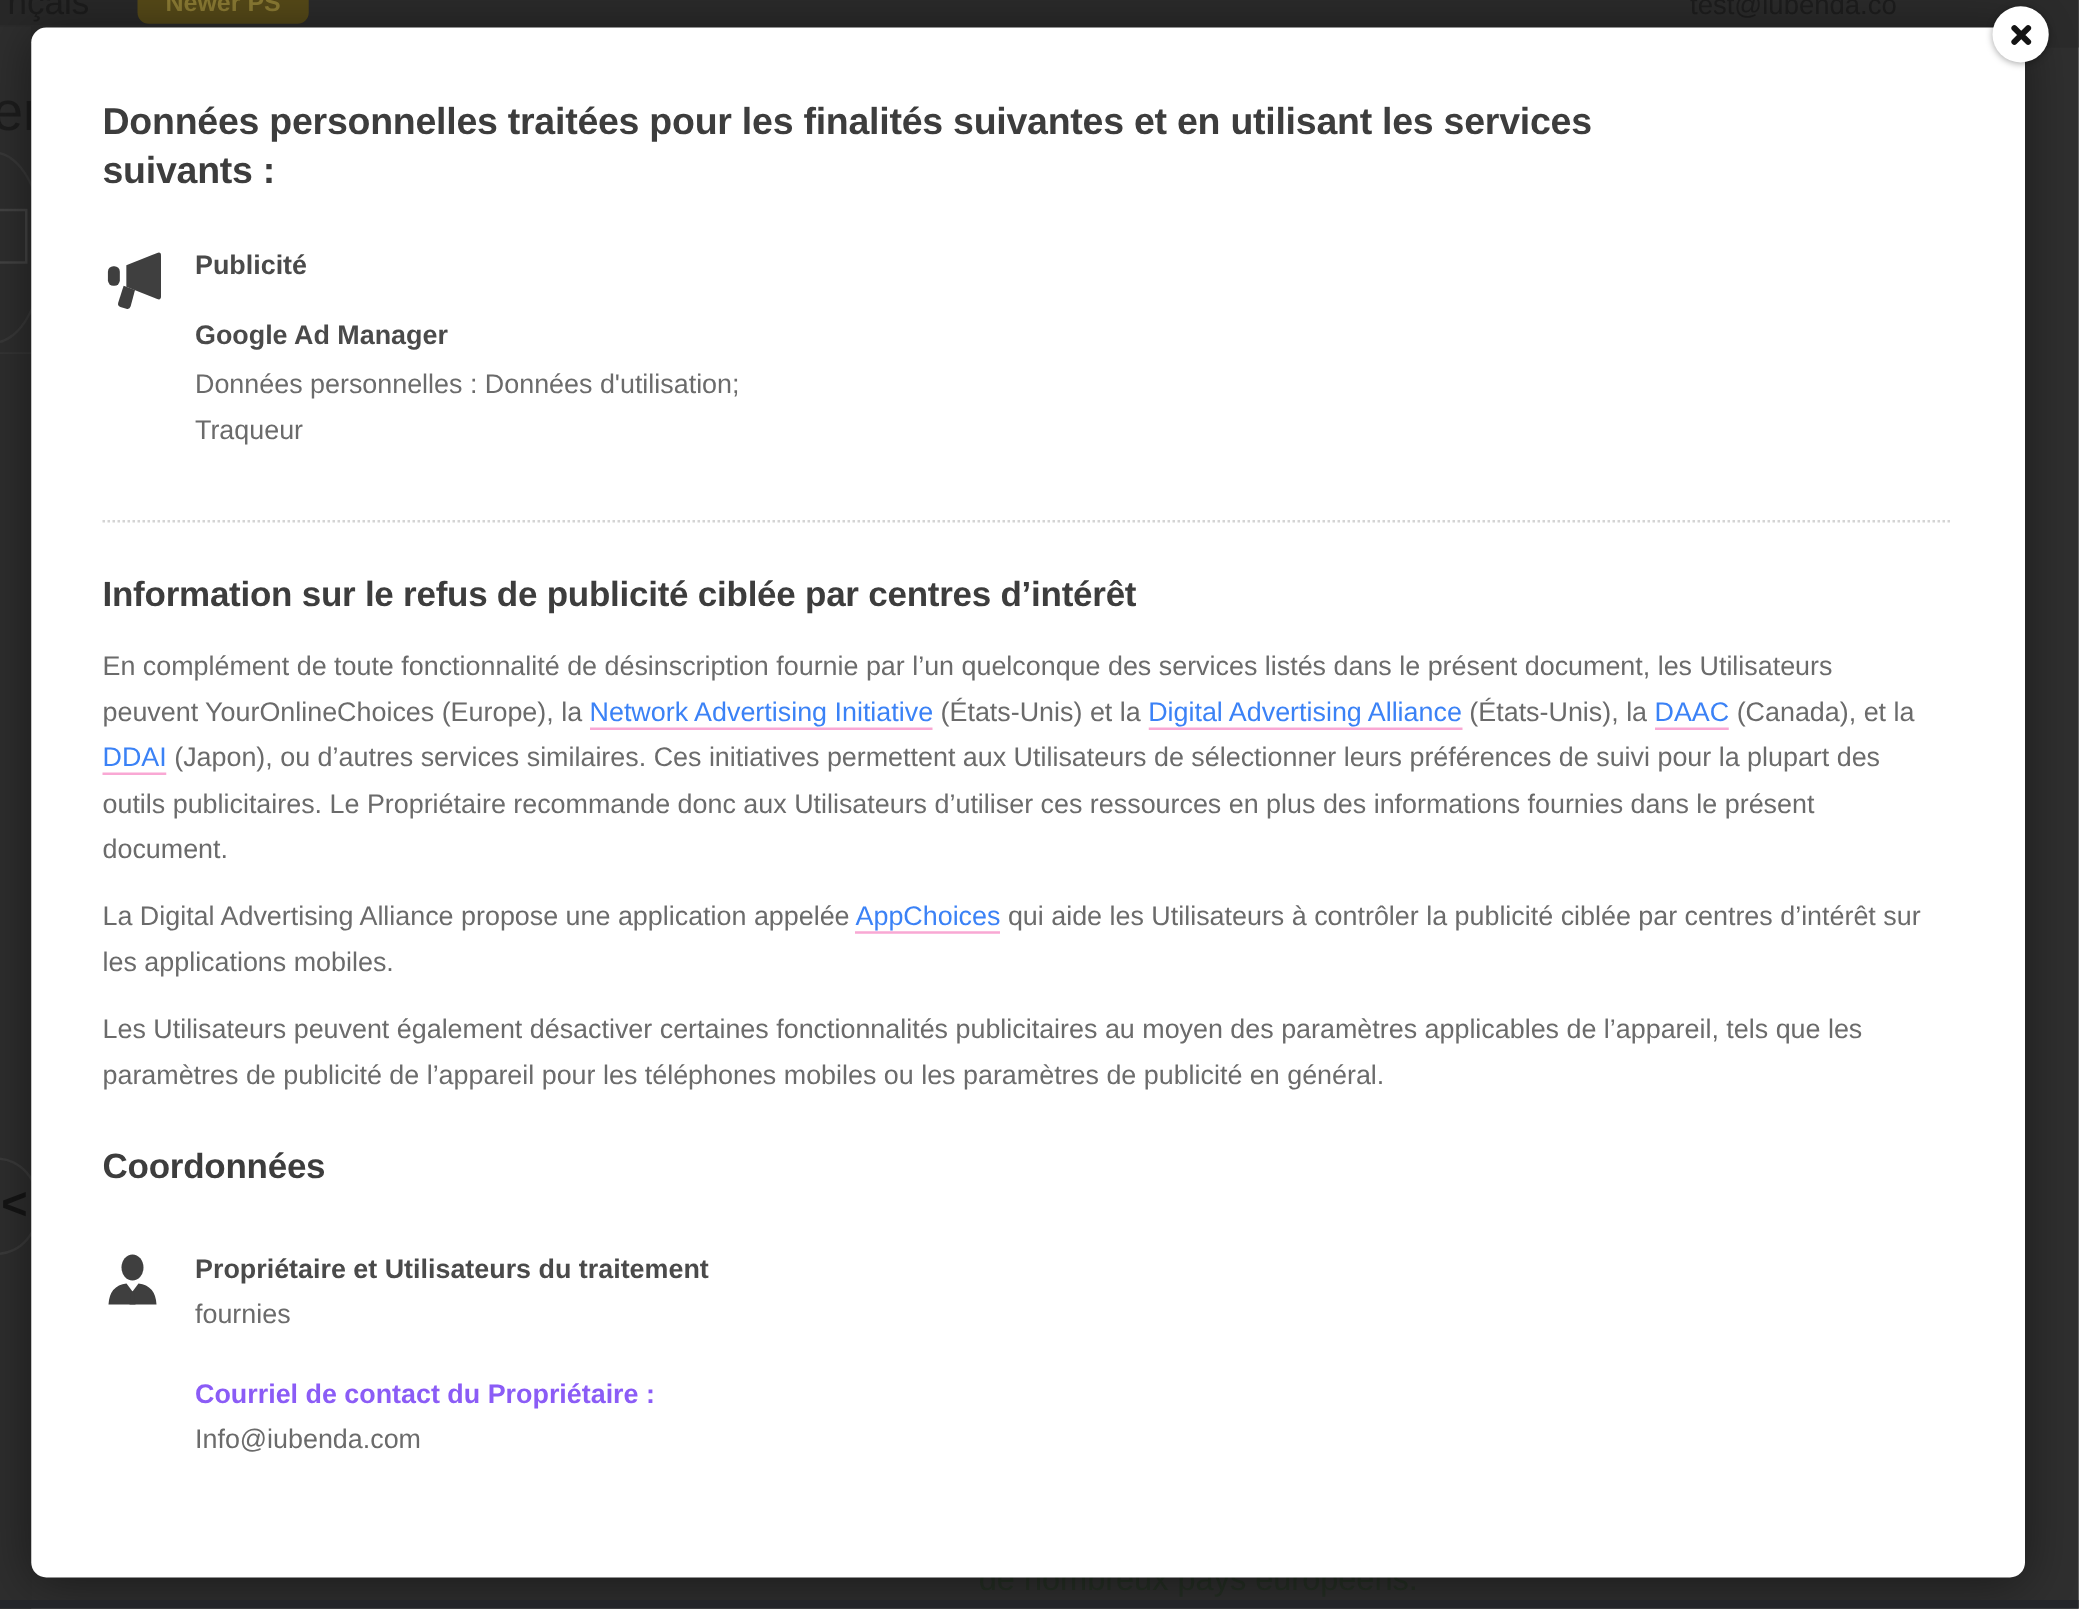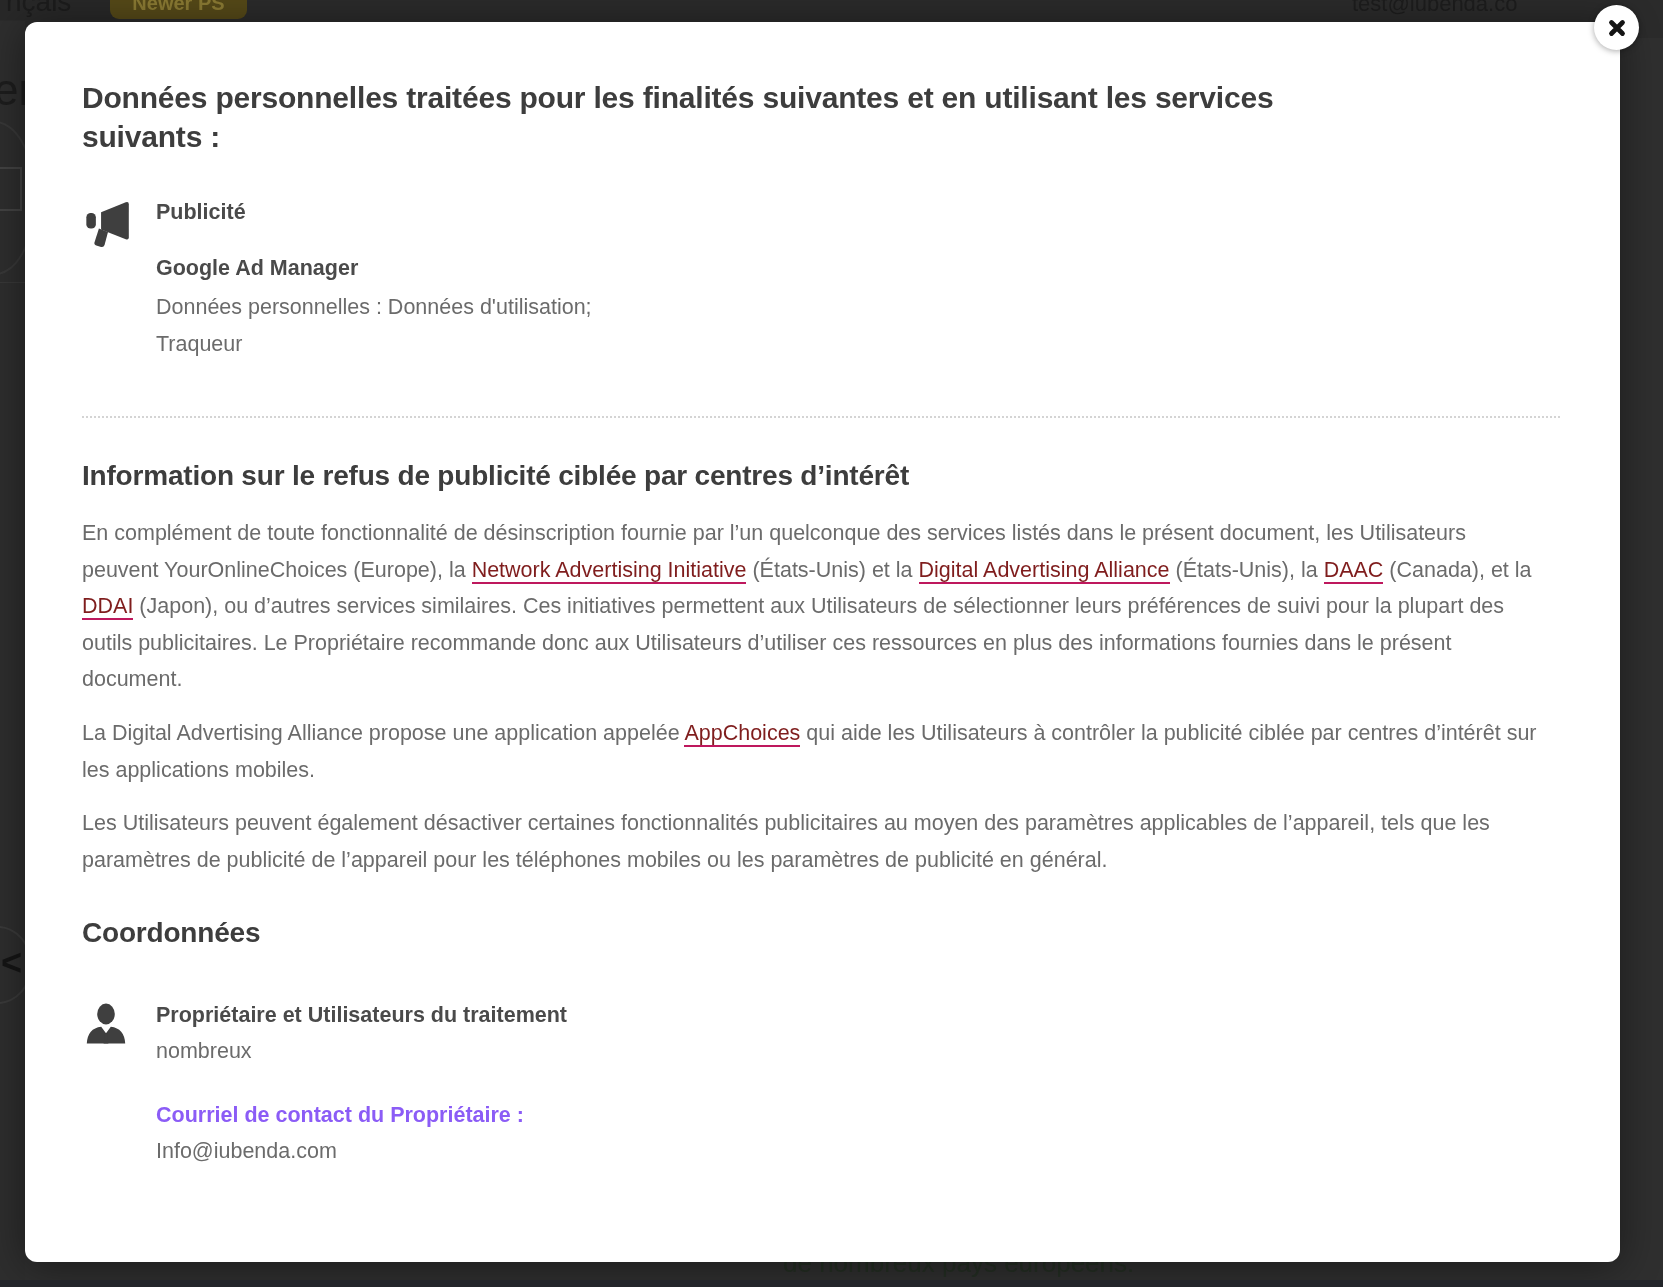--- a/index.html
+++ b/index.html
@@ -52,21 +52,21 @@
   .purpose-row{display:flex;margin-top:42px;}
   .purpose-icon{width:52px;flex:0 0 52px;margin-right:22px;padding-top:2px;}
   .purpose-body{flex:1;}
   .purpose-label{font-size:21.5px;line-height:28px;font-weight:700;color:#4a4a4a;margin:0;}
   .service-name{font-size:21.5px;line-height:28px;font-weight:700;color:#4a4a4a;margin:28px 0 0 0;}
   .service-data{font-size:21.5px;line-height:36.5px;color:#6b6b6b;margin:7px 0 0 0;max-width:510px;}
   .dotted-divider{border:none;border-top:2px dotted #d4d4d4;margin:54px 25px 0 0;height:0;}
   .section-heading{font-size:28px;line-height:36px;font-weight:700;color:#3d3d3d;margin:40px 0 0 0;letter-spacing:-0.2px;}
   .para{font-size:21.5px;line-height:36.6px;color:#6b6b6b;margin:21px 0 0 0;max-width:1455px;}
   .para + .para{margin-top:17px;}
-  .para a.plink{color:#7f1d1d;text-decoration:none;border-bottom:2px solid #be185d;cursor:pointer;}
+  .para a.plink{color:#3b82f6;text-decoration:none;border-bottom:2px solid #f9a8d4;cursor:pointer;}
   .contact-heading{margin-top:37px;}
   .owner-row{display:flex;margin-top:49px;}
   .owner-icon{width:48px;flex:0 0 48px;margin-right:26px;padding-top:2px;}
   .owner-body{flex:1;}
   .owner-label{font-size:21.5px;line-height:30px;font-weight:700;color:#4a4a4a;margin:0;}
   .owner-value{font-size:21.5px;line-height:30px;color:#6b6b6b;margin:6px 0 0 0;}
   .email-label{font-size:21.5px;line-height:30px;font-weight:700;color:#8b5cf6;margin:34px 0 0 0;}
   .email-value{font-size:21.5px;line-height:30px;color:#6b6b6b;margin:6px 0 0 0;}
 </style>
 </head>
@@ -147,19 +147,19 @@
   <div class="owner-row">
     <div class="owner-icon">
       <svg viewBox="0 0 60 60" width="48" height="48" fill="#3f3f3f" aria-hidden="true">
         <ellipse cx="30" cy="15" rx="11" ry="13"></ellipse>
         <path d="M6 52 Q7 33 24 31 L30 39 L36 31 Q53 33 54 52 Z"></path>
         <path d="M28.5 39 L31.5 39 L33 52 L27 52 Z"></path>
       </svg>
     </div>
     <div class="owner-body">
       <p class="owner-label">Propriétaire et Utilisateurs du traitement</p>
-      <p class="owner-value">nombreux</p>
+      <p class="owner-value">fournies</p>
       <p class="email-label">Courriel de contact du Propriétaire :</p>
       <p class="email-value">Info@iubenda.com</p>
     </div>
   </div>
 
 </div>
 
 </body></html>

